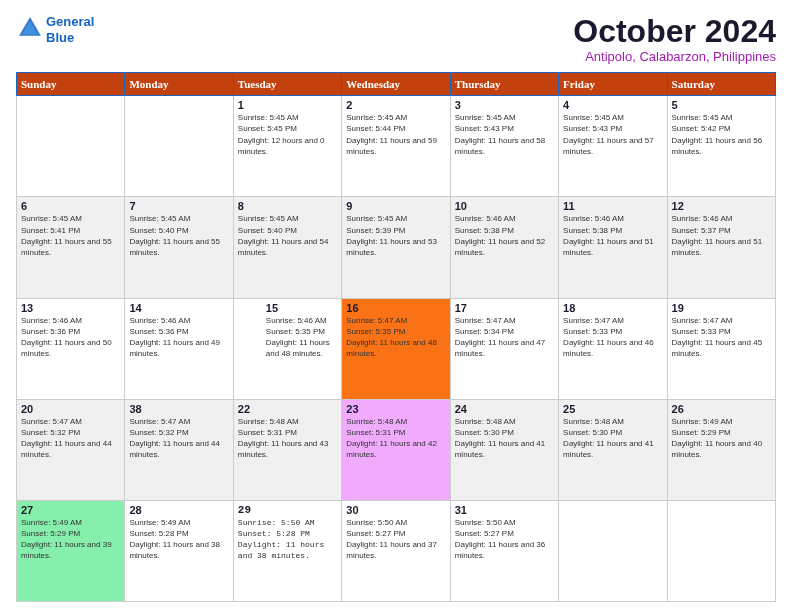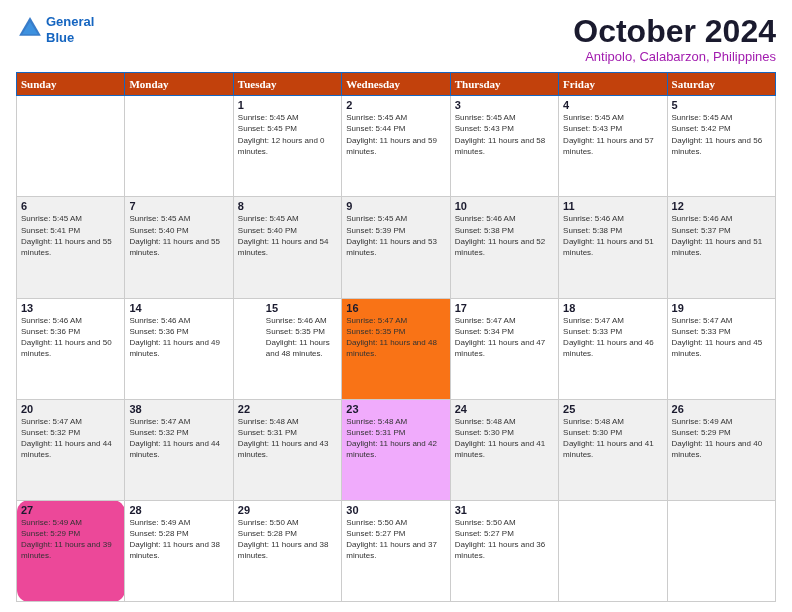--- a/index.html
+++ b/index.html
@@ -299,33 +299,33 @@
 Daylight: 11 hours and 41 minutes.</div>
           </td>
           <td style="background: rgb(240, 240, 240); margin-left: 20px;">
             <span class="day-num">26</span>
             <div class="day-info" style="white-space: pre-line;">Sunrise: 5:49 AM
 Sunset: 5:29 PM
 Daylight: 11 hours and 40 minutes.</div>
           </td>
         </tr>
         <tr>
-          <td style="background: #ec4899; border-radius: 12px;">
+          <td style="background: #86efac;">
             <span class="day-num">27</span>
             <div class="day-info" style="white-space: pre-line;">Sunrise: 5:49 AM
 Sunset: 5:29 PM
 Daylight: 11 hours and 39 minutes.</div>
           </td>
           <td style="background: rgb(255, 255, 255);">
             <span class="day-num">28</span>
             <div class="day-info" style="white-space: pre-line;">Sunrise: 5:49 AM
 Sunset: 5:28 PM
 Daylight: 11 hours and 38 minutes.</div>
           </td>
-          <td style="background: rgb(255, 255, 255);">
+          <td style="background: rgb(255, 255, 255); font-family: Liberation Mono, monospace;">
             <span class="day-num">29</span>
             <div class="day-info" style="white-space: pre-line;">Sunrise: 5:50 AM
 Sunset: 5:28 PM
 Daylight: 11 hours and 38 minutes.</div>
           </td>
           <td style="background: rgb(255, 255, 255);">
             <span class="day-num">30</span>
             <div class="day-info" style="white-space: pre-line;">Sunrise: 5:50 AM
 Sunset: 5:27 PM
 Daylight: 11 hours and 37 minutes.</div>

